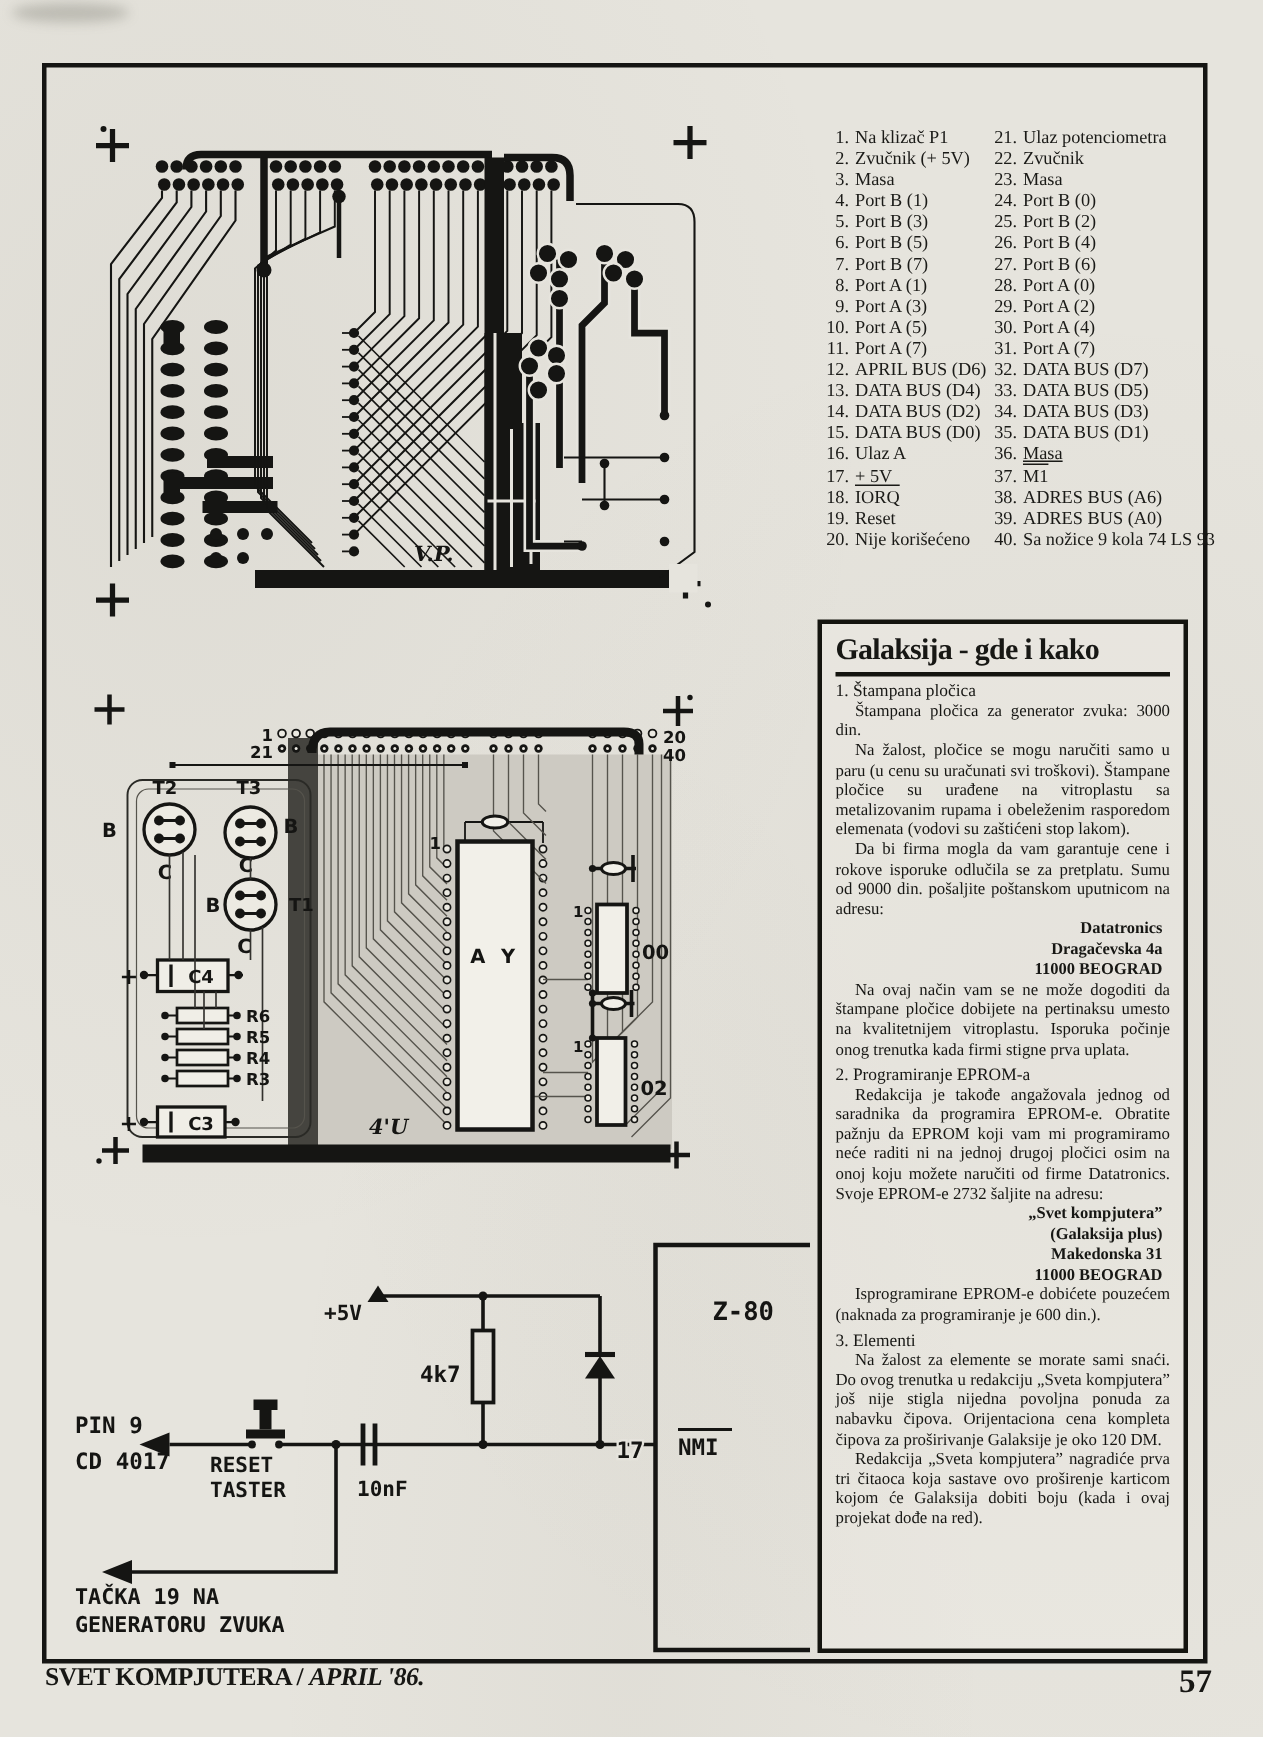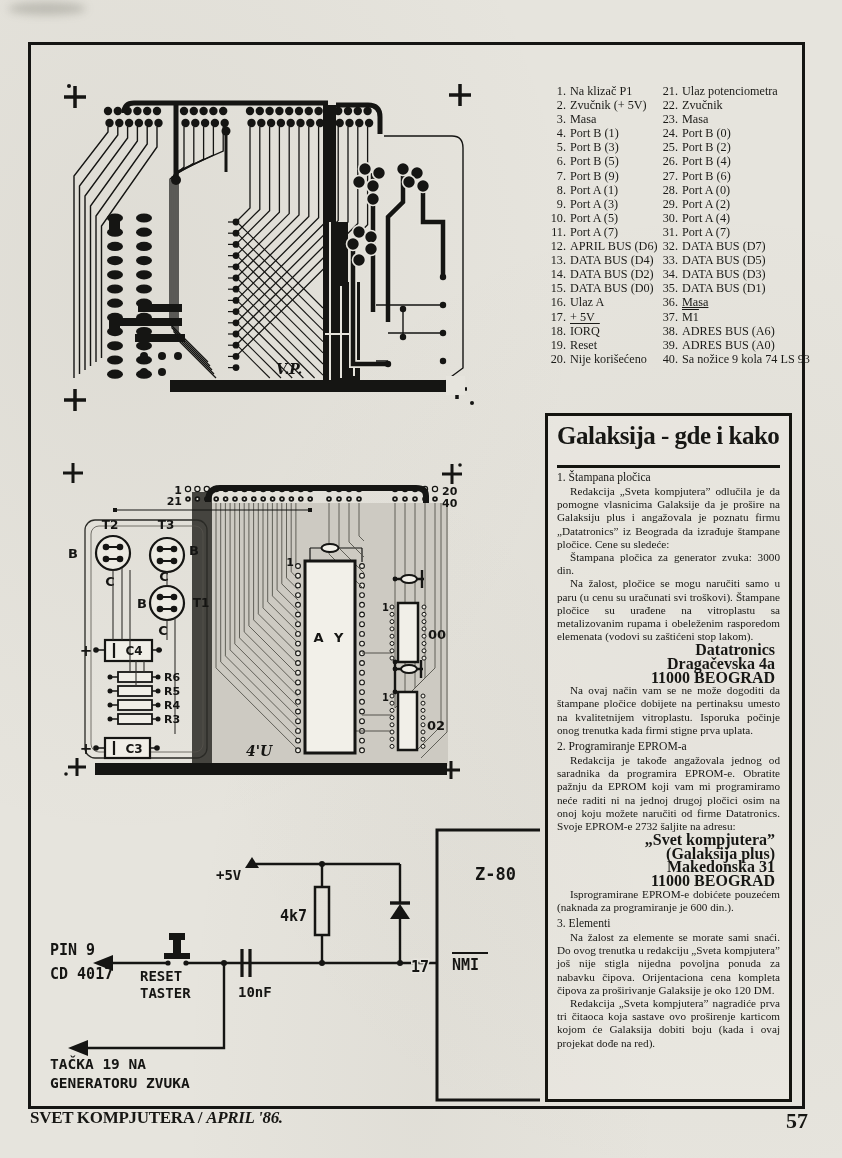--- a/index.html
+++ b/index.html
@@ -26,25 +26,25 @@
   .pinlist.colR{left:656px;width:146px;}
   .pinrow{display:flex;}
   .pinnum{width:22px;text-align:right;flex:none;}
   .pinlabel{margin-left:4px;}
   .ov{text-decoration:overline;}
   .un{text-decoration:underline;}
 
   
   .article{position:absolute;left:545px;top:413px;width:247px;height:689px;border:3px solid #14140f;
     box-sizing:border-box;padding:6px 9px 4px 9px;overflow:hidden;background:rgba(240,238,231,.35);}
-  .art-title{font-family:"Liberation Serif",serif;font-weight:bold;font-size:25px;letter-spacing:-.5px;
-    padding-bottom:15px;border-bottom:3px solid #14140f;margin-bottom:3px;}
+  .art-title{font-family:"Liberation Serif",serif;font-weight:bold;font-size:20px;letter-spacing:-.5px;
+    padding-bottom:3px;border-bottom:3px solid #14140f;margin-bottom:3px;}
   .sec-h{font-weight:normal;font-size:11.6px;margin-top:3px;line-height:14px;}
   .para{font-size:11.2px;line-height:13.2px;text-align:justify;text-indent:13px;margin:0;}
-  .addr{font-weight:bold;font-size:16px;line-height:13.6px;text-align:right;padding-right:5px;}
+  .addr{font-weight:bold;font-size:11px;line-height:13.6px;text-align:right;padding-right:5px;}
 
   
   .footer-left{position:absolute;left:30px;top:1108px;font-weight:bold;font-size:17px;
     font-family:"Liberation Serif",serif;letter-spacing:-.3px;text-align:right;}
   .footer-left .issue{font-style:italic;font-weight:bold;}
   .footer-page{position:absolute;right:34px;top:1108px;font-weight:bold;font-size:22px;}
 </style>
 </head>
 <body>
 
@@ -281,21 +281,21 @@
       <div class="pinrow">
         <span class="pinnum">5.</span>
         <span class="pinlabel">Port B (3)</span>
       </div>
       <div class="pinrow">
         <span class="pinnum">6.</span>
         <span class="pinlabel">Port B (5)</span>
       </div>
       <div class="pinrow">
         <span class="pinnum">7.</span>
-        <span class="pinlabel">Port B (9)</span>
+        <span class="pinlabel">Port B (7)</span>
       </div>
       <div class="pinrow">
         <span class="pinnum">8.</span>
         <span class="pinlabel">Port A (1)</span>
       </div>
       <div class="pinrow">
         <span class="pinnum">9.</span>
         <span class="pinlabel">Port A (3)</span>
       </div>
       <div class="pinrow">
@@ -755,23 +755,23 @@
     <text class="typew" x="240" y="99" font-size="15">4k7</text>
     <text class="typew" x="371" y="150" font-size="15" style="paint-order:stroke" stroke="#e6e4dd" stroke-width="3">17</text>
     <text class="typew" x="10" y="247" font-size="14.5">TAČKA 19 NA</text>
     <text class="typew" x="10" y="266" font-size="14.5">GENERATORU ZVUKA</text>
   </svg>
 
   <div class="article">
     <div class="art-title">Galaksija - gde i kako</div>
     <div id="article-body">
         <div class="sec-h">1. Štampana pločica</div>
-        <p class="para">Redakcija „Sveta kompjutera” odlučila je da pomogne vlasnicima Galaksije da je prošire na Galaksiju plus i angažovala je poznatu firmu „Datatronics” iz Beograda da izrađuje štampane pločice. Cene su sledeće:</p>
         <p class="para">Štampana pločica za generator zvuka: 3000 din.</p>
         <p class="para">Na žalost, pločice se mogu naručiti samo u paru (u cenu su uračunati svi troškovi). Štampane pločice su urađene na vitroplastu sa metalizovanim rupama i obeleženim rasporedom elemenata (vodovi su zaštićeni stop lakom).</p>
+        <p class="para">Da bi firma mogla da vam garantuje cene i rokove isporuke odlučila se za pretplatu. Sumu od 9000 din. pošaljite poštanskom uputnicom na adresu:</p>
         <div class="addr">
           <div>Datatronics</div>
           <div>Dragačevska 4a</div>
           <div>11000 BEOGRAD</div>
         </div>
         <p class="para">Na ovaj način vam se ne može dogoditi da štampane pločice dobijete na pertinaksu umesto na kvalitetnijem vitroplastu. Isporuka počinje onog trenutka kada firmi stigne prva uplata.</p>
         <div class="sec-h">2. Programiranje EPROM-a</div>
         <p class="para">Redakcija je takođe angažovala jednog od saradnika da programira EPROM-e. Obratite pažnju da EPROM koji vam mi programiramo neće raditi ni na jednoj drugoj pločici osim na onoj koju možete naručiti od firme Datatronics. Svoje EPROM-e 2732 šaljite na adresu:</p>
         <div class="addr">
           <div>„Svet kompjutera”</div>

